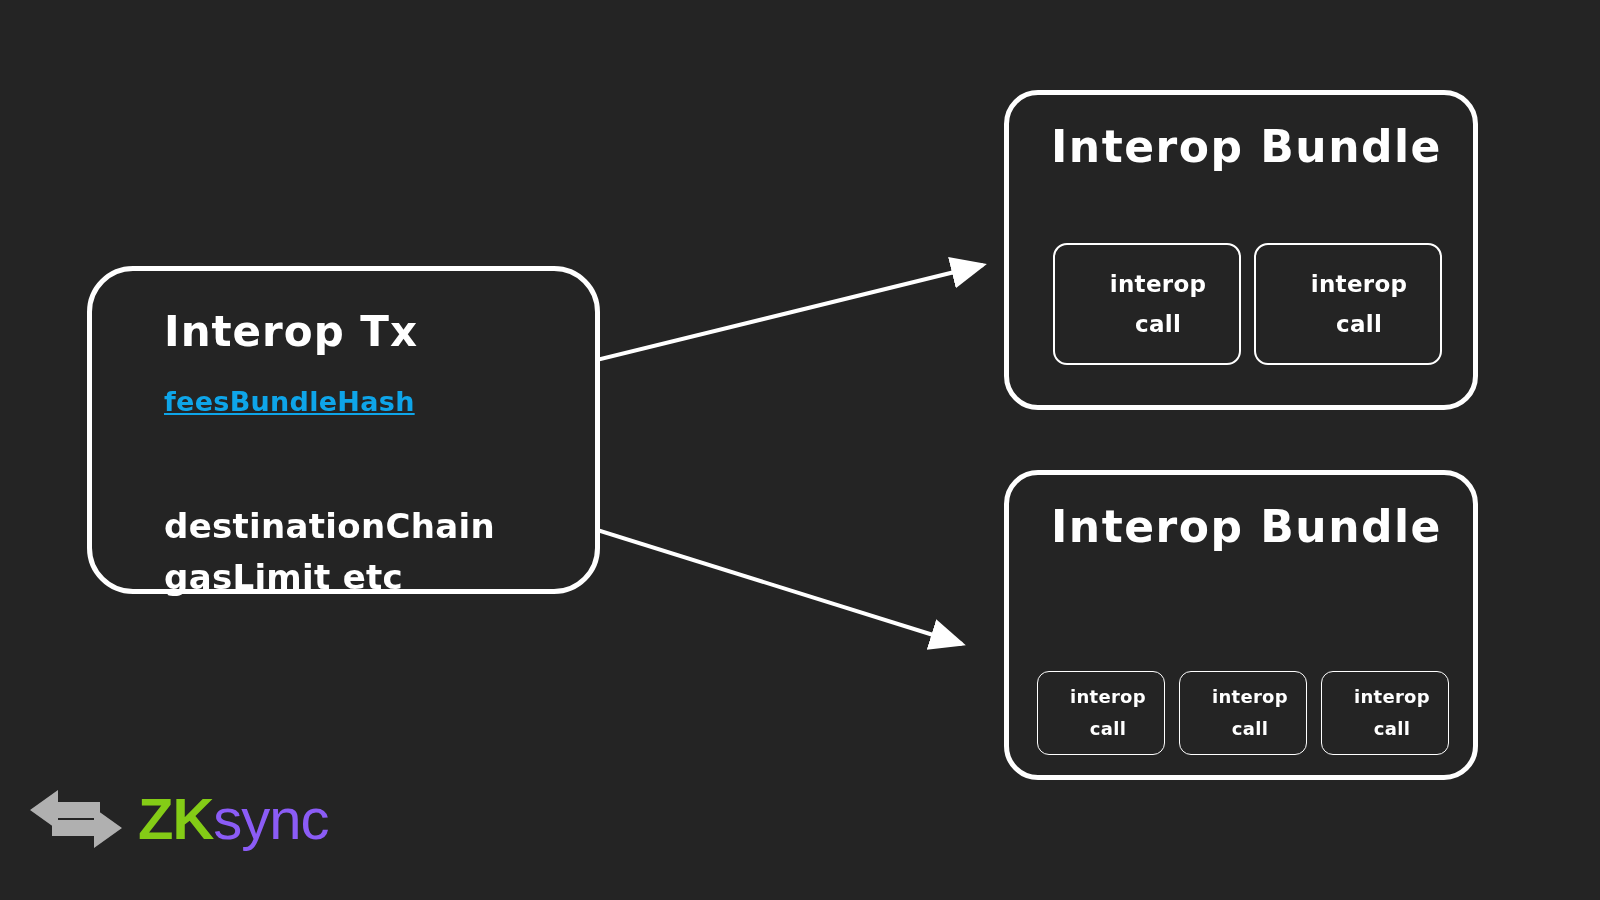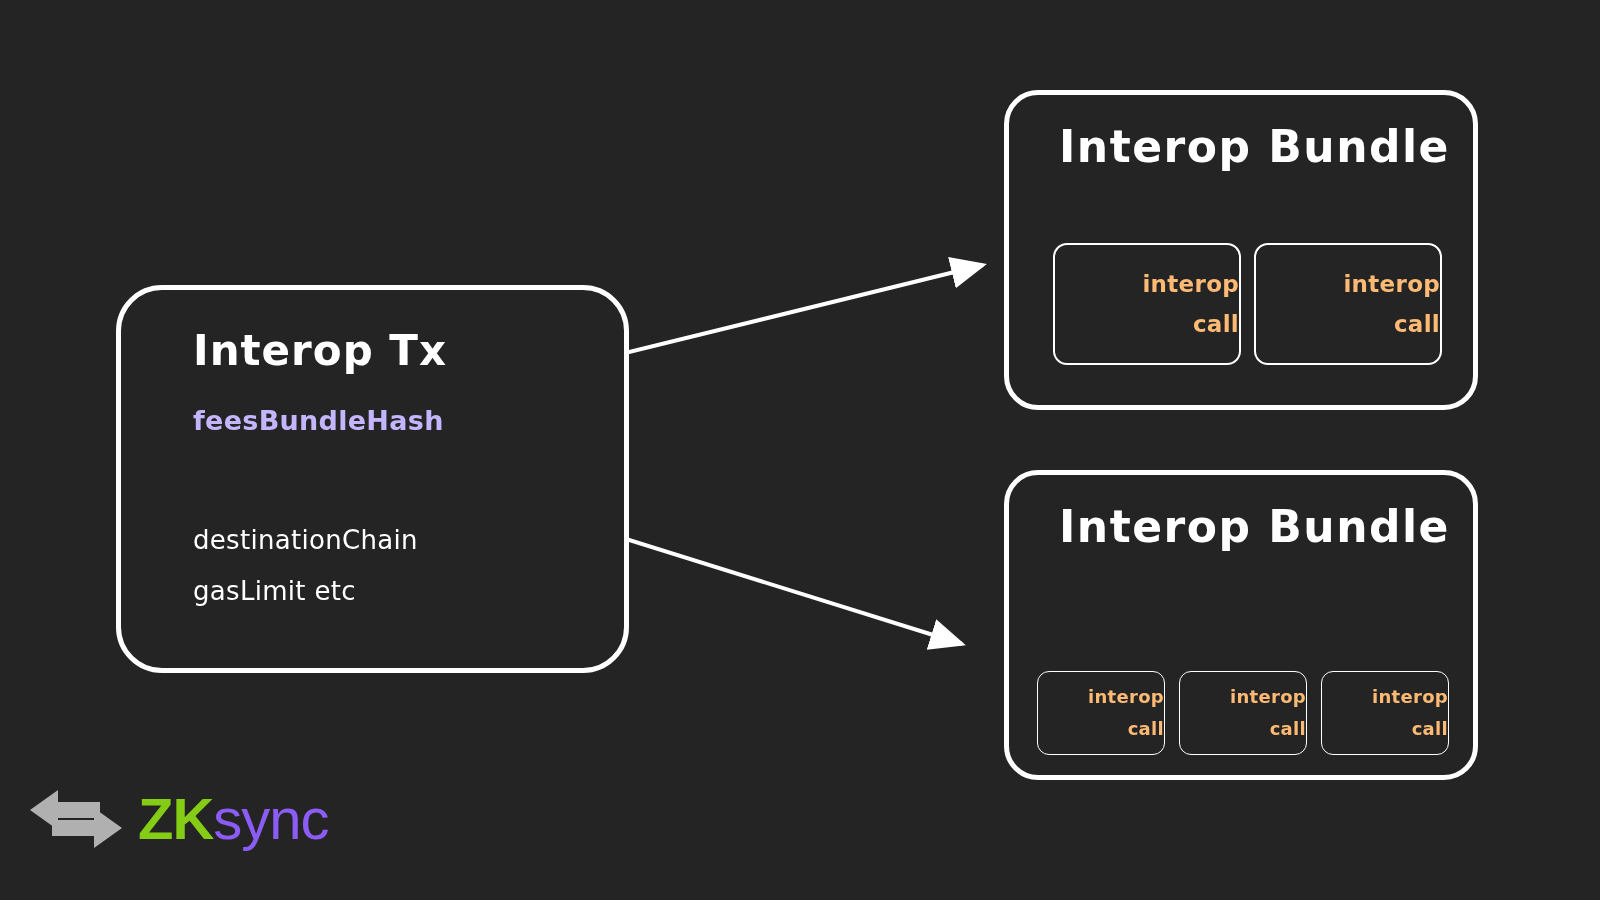--- a/index.html
+++ b/index.html
@@ -64,39 +64,38 @@
   }
   .title-bundle {
     position: absolute;
     left: 42px;
     top: 26px;
     font-size: 44px;
     font-weight: 700;
     letter-spacing: 1.5px;
     color: #ffffff;
     white-space: nowrap;
-    margin-left: 8px;
   }
   .field {
     position: absolute;
     font-size: 27px;
     font-weight: 700;
     letter-spacing: 0.3px;
     white-space: nowrap;
   }
-  .field.fees   { color: #c4b5fd; }
+  .field.fees   { color: #0ea5e9; text-decoration: underline; }
   .field.bundle { color: #9cefd2; }
-  .field.plain  { color: #ffffff; font-weight: 400; font-size: 26px; }
+  .field.plain  { color: #ffffff; font-weight: 700; font-size: 34px; }
 
   .call-line {
-    text-align: right;
+    text-align: center;
     padding-left: 12%;
     font-size: 23px;
     font-weight: 600;
-    color: #fdba74;
+    color: #ffffff;
     line-height: 1.75;
     letter-spacing: 0.3px;
   }
   .callbox.thin .call-line {
     font-size: 18px;
     padding-left: 11%;
     line-height: 1.8;
   }
 
   
@@ -136,21 +135,21 @@
   <svg id="arrows" viewBox="0 0 1600 900" xmlns="http://www.w3.org/2000/svg">
     <defs>
       <marker id="ah" markerWidth="10" markerHeight="10" refX="8" refY="4" orient="auto" markerUnits="strokeWidth">
         <path d="M0,0 L9,4 L0,8 z" fill="#ffffff"></path>
       </marker>
     </defs>
     <line x1="438" y1="399" x2="983" y2="265" stroke="#ffffff" stroke-width="4" marker-end="url(#ah)"></line>
     <line x1="370" y1="459" x2="962" y2="644" stroke="#ffffff" stroke-width="4" marker-end="url(#ah)"></line>
   </svg>
 
-  <div class="node" style="left:116px; top:266px; width:513px; height:388px;margin-top:19px;">
+  <div class="node" style="left:87px; top:266px; width:513px; height:328px;">
     <div class="title-tx hand">Interop Tx</div>
 
     <div class="field fees hand" style="left:72px; top:115px;">feesBundleHash</div>
 
 
     <div class="field plain hand" style="left:72px; top:235px;">destinationChain</div>
 
     <div class="field plain hand" style="left:72px; top:286px;">gasLimit etc</div>
   </div>
 

